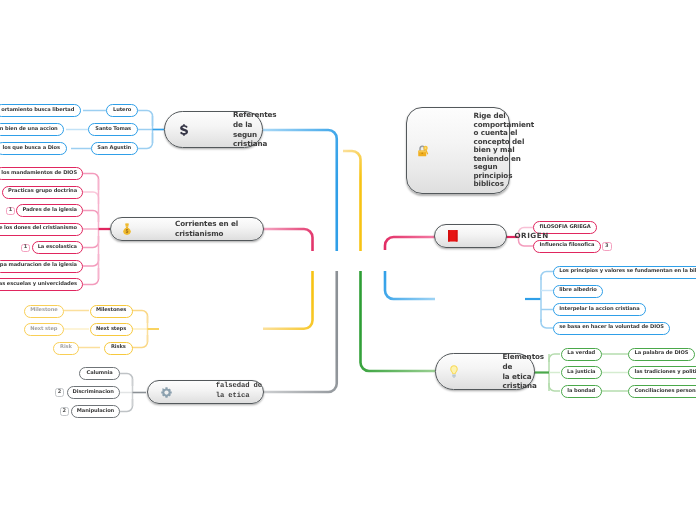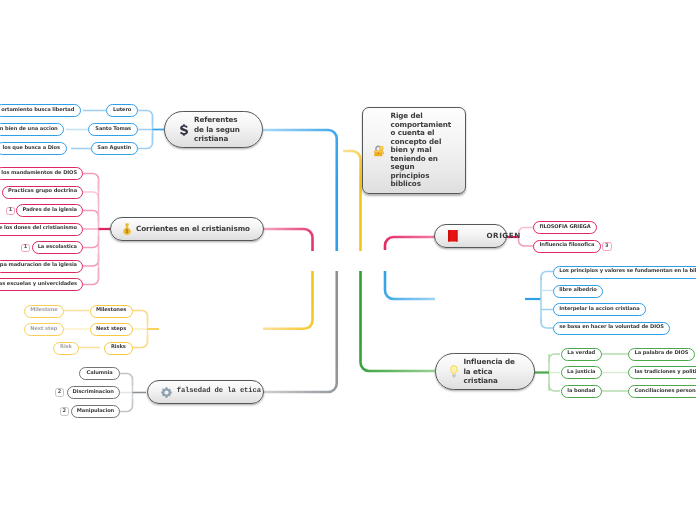--- a/index.html
+++ b/index.html
@@ -2,21 +2,21 @@
 <html><head>
 <meta charset="utf-8">
 <style>
   html,body{margin:0;padding:0;background:#fff;}
   body{width:696px;height:520px;overflow:hidden;
        font-family:"DejaVu Sans","Liberation Sans",sans-serif;
        -webkit-font-smoothing:antialiased;text-rendering:geometricPrecision;}
   #stage{position:relative;width:696px;height:520px;overflow:hidden;background:#fff;}
   svg.edges{position:absolute;left:0;top:0;width:696px;height:520px;pointer-events:none;}
 
-  .node{position:absolute;box-sizing:border-box;}
+  .node{position:absolute;box-sizing:border-box;gap:39px;}
 
   
   .leaf{display:flex;align-items:center;justify-content:center;text-align:center;
         border-radius:6.5px;background:#fff;border-style:solid;border-width:1.3px;
         font-size:5.15px;font-weight:bold;color:#3a3a3a;letter-spacing:-0.1px;
         line-height:1;white-space:nowrap;z-index:4;}
   .leaf.b{border-color:#2f9fe8;}
   .leaf.p{border-color:#e0265f;}
   .leaf.y{border-color:#f7c93d;}
   .leaf.g{border-color:#4aa84a;}
@@ -24,24 +24,24 @@
   .leaf.dim{color:#a3a3a3;border-color:#f9cf56;}
 
   
   .main{display:flex;align-items:center;border-radius:999px;
         border:1.1px solid #53585b;
         background:linear-gradient(180deg,#fdfdfd 0%,#f4f4f4 42%,#e9e9e9 72%,#dedede 100%);
         box-shadow:0 1.2px 2px rgba(0,0,0,.30);z-index:6;}
   .main .lbl{font-size:7.2px;font-weight:bold;color:#3c3c3c;line-height:1.33;letter-spacing:-0.1px;}
   .main .ico{flex:0 0 auto;display:flex;align-items:center;justify-content:center;}
 
-  .bigbox{display:flex;align-items:center;border-radius:7px;
+  .bigbox{display:flex;align-items:center;border-radius:16px;
         border:1.1px solid #53585b;
         background:linear-gradient(180deg,#fdfdfd 0%,#f4f4f4 42%,#eaeaea 72%,#dedede 100%);
-        box-shadow:0 1.2px 2px rgba(0,0,0,.30);z-index:6;}
+        box-shadow:0 1.2px 2px rgba(0,0,0,.30);z-index:6;margin-left:44px;}
   .bigbox .lbl{font-size:7.2px;font-weight:bold;color:#3c3c3c;line-height:1.185;letter-spacing:-0.1px;}
   .bigbox .ico{flex:0 0 auto;display:flex;align-items:center;justify-content:center;}
 
   .center{display:flex;align-items:center;justify-content:center;
           border-radius:999px;border:1.35px solid #4a9fe0;background:#f6f4f2;z-index:8;}
   .center .lbl{font-size:8.3px;font-weight:bold;color:#17264a;letter-spacing:.5px;}
 
   .badge{position:absolute;border-radius:2.6px;background:#fff;box-sizing:border-box;
          display:flex;align-items:center;justify-content:center;
          font-size:5px;font-weight:bold;line-height:1;border-width:1.2px;border-style:solid;z-index:5;}
@@ -336,21 +336,21 @@
 </div>
 
 <div class="node main" style="left:434px;top:224px;width:72.5px;height:24px;padding-left:13px;">
   <span class="ico" style="width:9.5px;height:11.6px;">
     <svg viewBox="0 0 38 46" width="9.5" height="11.6" aria-hidden="true">
       <rect x="0" y="0" width="38" height="46" fill="#e71414"></rect>
       <rect x="0" y="0" width="7" height="46" fill="#d30d0d"></rect>
       <rect x="31" y="0" width="7" height="46" fill="#d81010"></rect>
     </svg>
   </span>
-  <span class="lbl" style="margin-left:17px;letter-spacing:.5px;padding-left:12px;">ORIGEN</span>
+  <span class="lbl" style="margin-left:6px;letter-spacing:.5px;padding-left:12px;">ORIGEN</span>
 </div>
 
 <div class="node leaf p" style="left:533px;top:221px;width:64.1px;height:13px;">
       <span>fILOSOFIA GRIEGA</span>
     </div>
 <div class="node leaf p" style="left:533px;top:239.5px;width:67.8px;height:13px;">
       <span>Influencia filosofica</span>
     </div>
 <div class="badge p" style="left:602px;top:241.5px;width:9.5px;height:9.5px;">
       <span>3</span>
@@ -379,21 +379,21 @@
       <path fill="#fdf3b0" d="M16 5 C9.9 5 5 9.9 5 16 C5 20 6.6 22.8 8.6 25.5
         C10.3 27.8 11.9 29.8 12.4 33 L19.6 33 C20.1 29.8 21.7 27.8 23.4 25.5
         C25.4 22.8 27 20 27 16 C27 9.9 22.1 5 16 5 Z"></path>
       <rect x="9.5" y="37" width="13" height="10" fill="#c6d3dd"></rect>
       <rect x="9.5" y="40" width="13" height="1.8" fill="#aebcc8"></rect>
       <rect x="9.5" y="43.5" width="13" height="1.8" fill="#aebcc8"></rect>
       <path fill="#b6c4cf" d="M11.6 47 L20.4 47 L18.6 51 L13.4 51 Z"></path>
     </svg>
   </span>
   <span class="lbl" style="margin-left:6px;">
-    <span>Influencia de</span><br>
+    <span>Elementos de</span><br>
     <span>la etica</span><br>
     <span>cristiana</span>
   </span>
 </div>
 
 <div class="node leaf g" style="left:560.5px;top:347.5px;width:41.5px;height:13px;">
       <span>La verdad</span>
     </div>
 <div class="node leaf g" style="left:560.5px;top:366px;width:41.5px;height:13px;">
       <span>La justicia</span>

